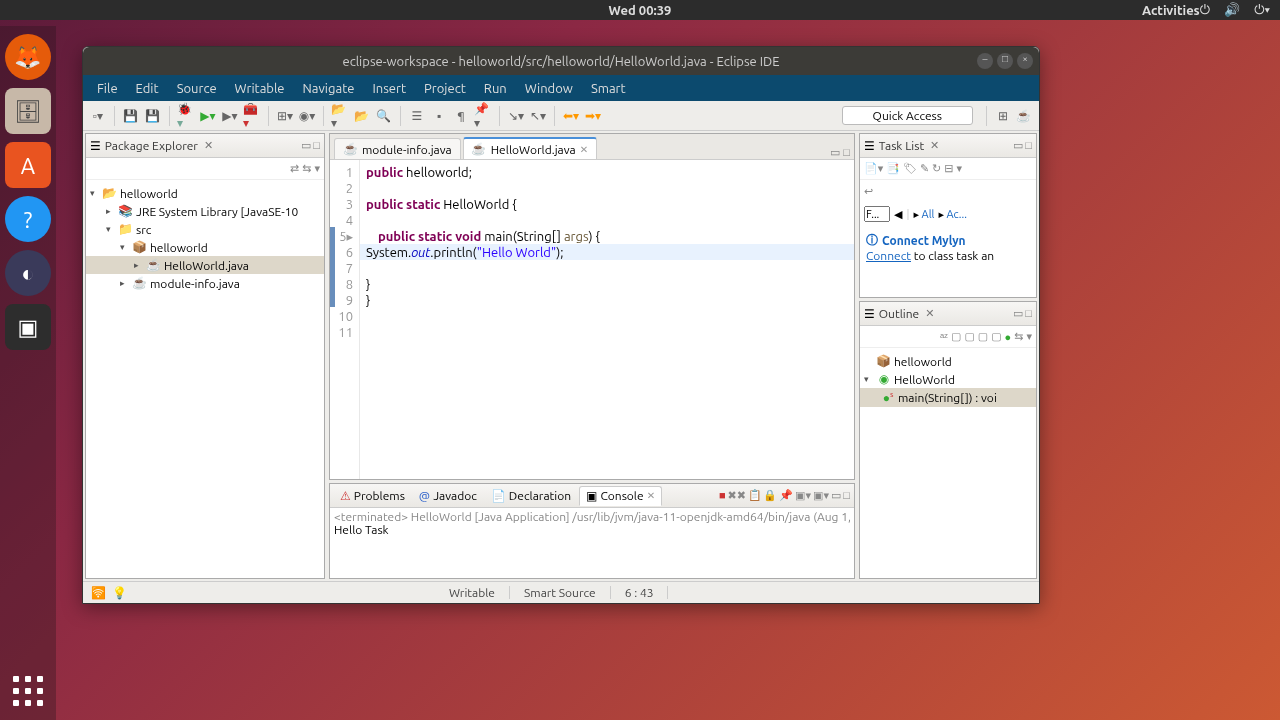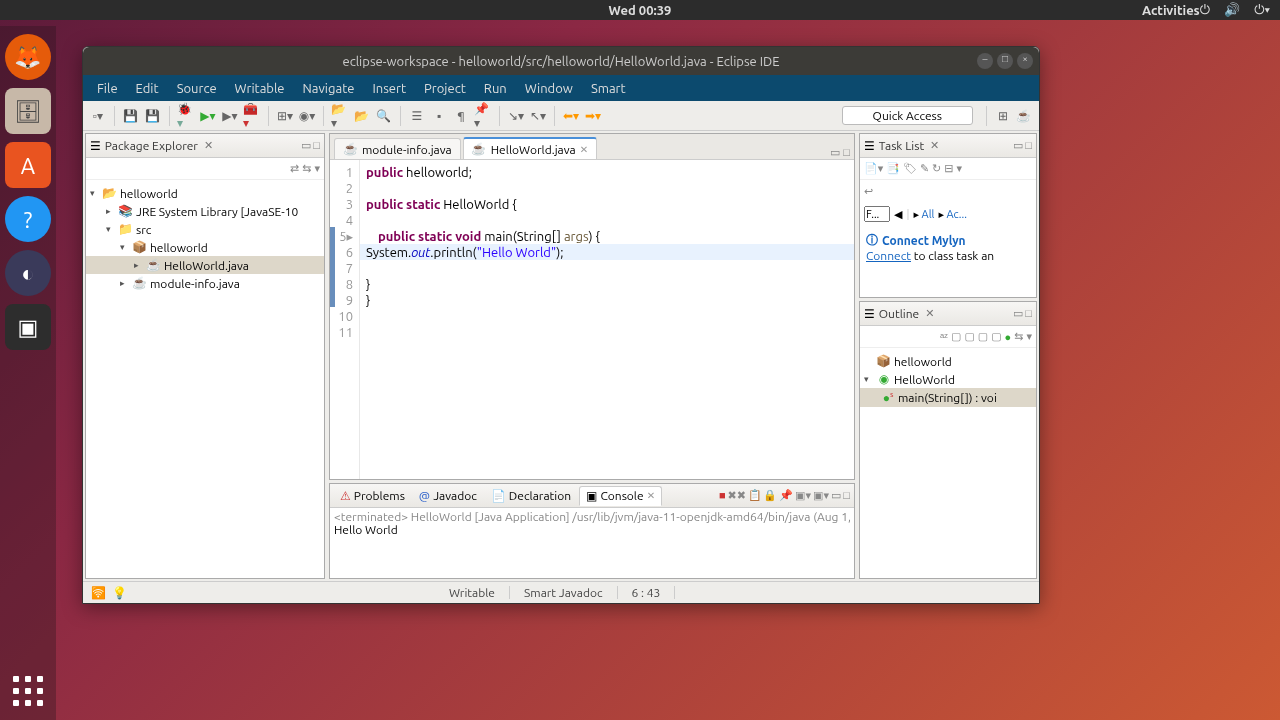--- a/index.html
+++ b/index.html
@@ -315,21 +315,21 @@
             <span>🔒</span>
             <span>📌</span>
             <span>▣▾</span>
             <span>▣▾</span>
             <span>▭</span>
             <span>□</span>
           </div>
         </div>
         <div class="console-body">
           <div class="console-meta">&lt;terminated&gt; HelloWorld [Java Application] /usr/lib/jvm/java-11-openjdk-amd64/bin/java (Aug 1, 2018, 12:38:33 A</div>
-          <div>Hello World</div>
+          <div>Hello Task</div>
         </div>
       </div>
     </div>
 
     <div class="right-col">
       <div class="panel tasklist">
         <div class="panel-header">
           <span>☰</span>
           <span class="title">Task List</span>
           <span class="close-x">✕</span>
@@ -407,16 +407,16 @@
     </div>
   </div>
 
   <div class="statusbar">
     <div class="left-icons">
         <span>🛜</span>
         <span>💡</span>
       </div>
     <div style="flex:0 0 300px"></div>
     <div class="cell">Writable</div>
-    <div class="cell">Smart Javadoc</div>
+    <div class="cell">Smart Source</div>
     <div class="cell">6 : 43</div>
   </div>
 </div>
 
 </body></html>

